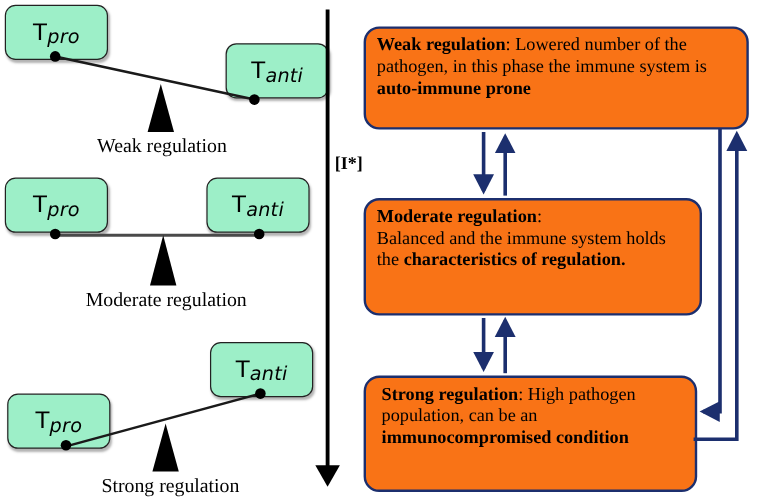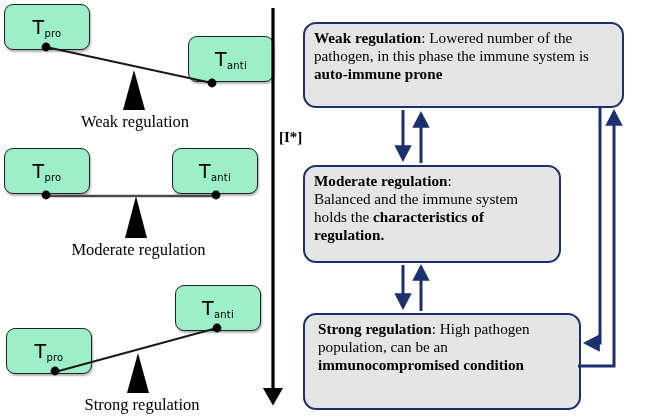--- a/index.html
+++ b/index.html
@@ -6,28 +6,28 @@
   body{width:645px;height:418px;position:relative;overflow:hidden;
        font-family:"Liberation Serif",serif;color:#000;}
   .stage{position:absolute;left:0;top:0;width:645px;height:418px;}
 
   
   .tbox{position:absolute;background:#9defc8;border:1.6px solid #222;
         border-radius:9px;display:flex;align-items:center;justify-content:center;
         box-shadow:1px 2px 2px rgba(0,0,0,.30);
         font-family:"DejaVu Sans",sans-serif;}
   .tlabel{font-size:19px;line-height:1;letter-spacing:.2px;white-space:nowrap;}
-  .tlabel sub{font-size:10px;vertical-align:baseline;position:relative;top:3px;}
+  .tlabel sub{font-size:16px;vertical-align:baseline;position:relative;top:3px;font-style:italic;}
 
   .caption{position:absolute;font-family:"Liberation Serif",serif;
            font-size:16.5px;white-space:nowrap;text-align:center;}
 
   
   .nbox{position:absolute;border:2.6px solid #1c2f6e;border-radius:13px;
-        background:#e5e5e5;box-sizing:border-box;padding:5px 8px 4px 9px;}
+        background:#f97316;box-sizing:border-box;padding:5px 8px 4px 9px;}
   .ntext{font-family:"Liberation Serif",serif;font-size:15.2px;line-height:1.18;}
   .ntext b{font-weight:bold;}
 
   .ilabel{position:absolute;font-family:"Liberation Serif",serif;
           font-weight:bold;font-size:15px;}
 
   svg{position:absolute;left:0;top:0;overflow:visible;}
 </style>
 </head>
 <body>
@@ -88,21 +88,21 @@
     <line x1="273" y1="8" x2="273" y2="396" stroke="#000" stroke-width="3.2" marker-end="url(#axArrow)"></line>
   </svg>
   <div class="ilabel" style="left:279px;top:129px;">[I*]</div>
 
   <div class="nbox" style="left:303px;top:22px;width:321px;height:86px;">
     <div class="ntext">
       <b>Weak regulation</b><span>: </span><span>Lowered number of the pathogen, in this phase the immune system is </span><b>auto-immune prone</b>
     </div>
   </div>
 
-  <div class="nbox" style="left:303px;top:165px;width:258px;height:98px;">
+  <div class="nbox" style="left:303px;top:165px;width:282px;height:98px;">
     <div class="ntext">
       <b>Moderate regulation</b><span>:</span><br>
       <span>Balanced and the immune system holds the </span><b>characteristics of regulation.</b>
     </div>
   </div>
 
   <div class="nbox" style="left:303px;top:313px;width:278px;height:97px;padding-left:13px;">
     <div class="ntext">
       <b>Strong regulation</b><span>: </span><span>High pathogen population, can be an </span><b>immunocompromised condition</b>
     </div>

